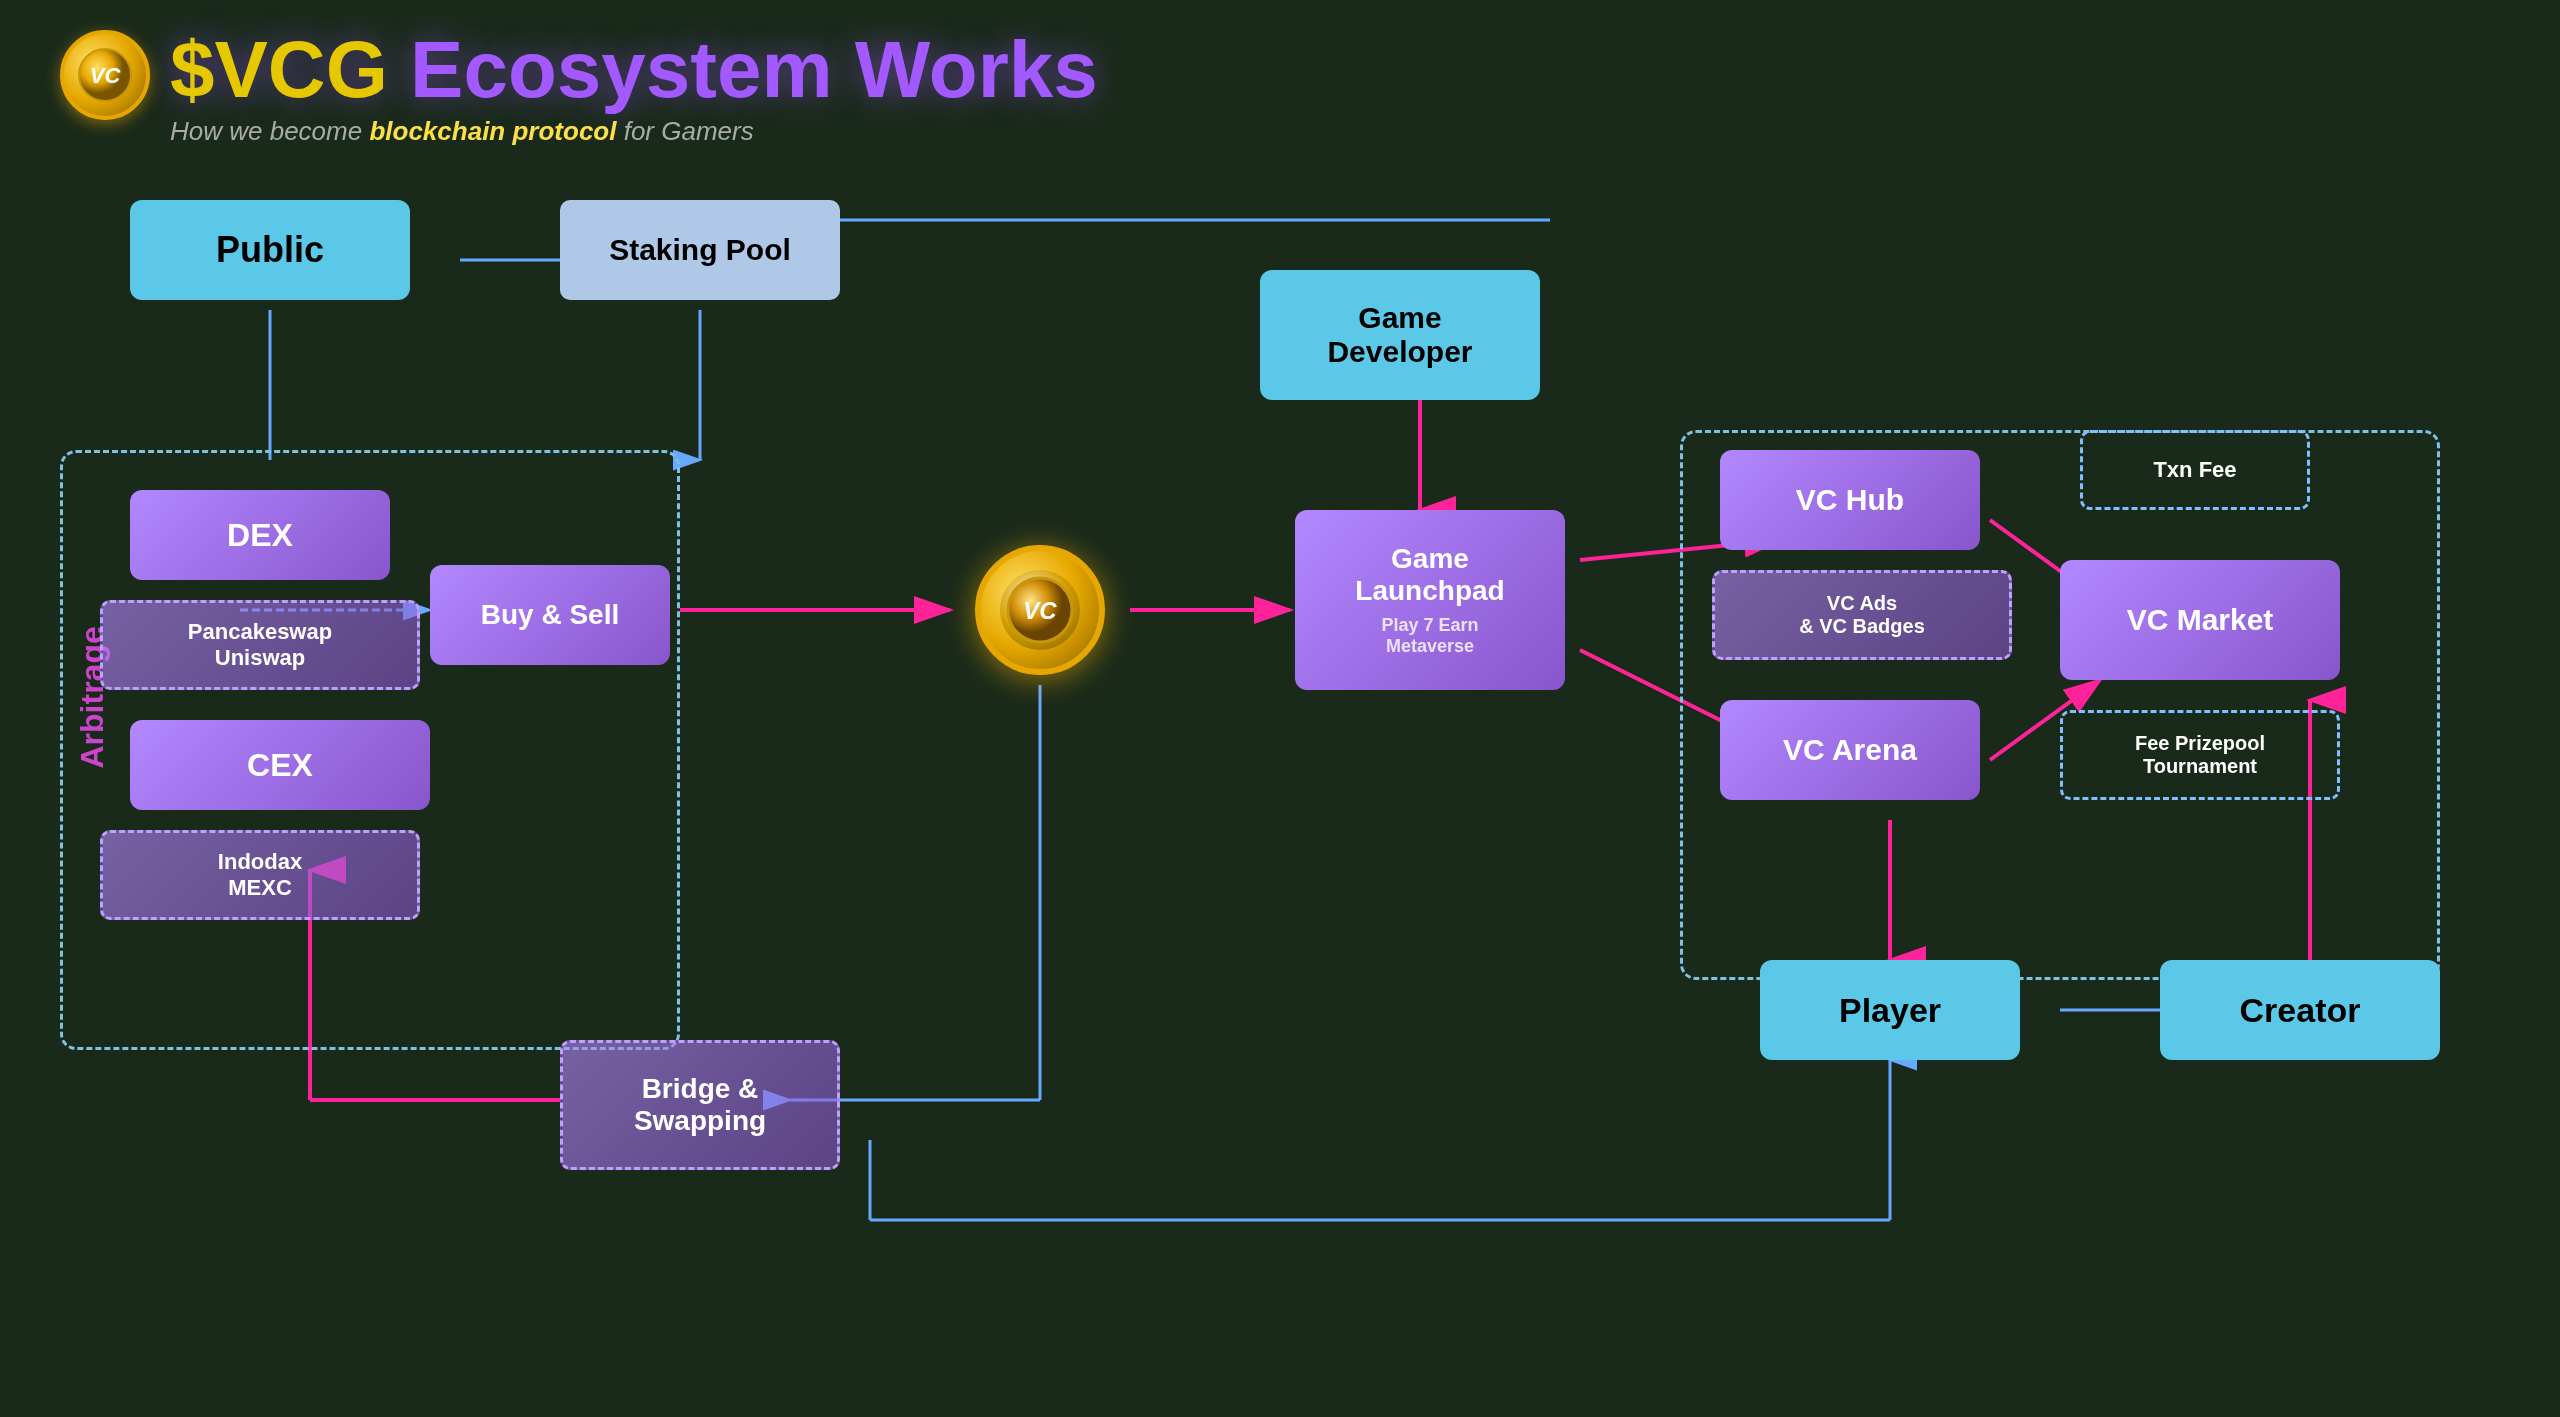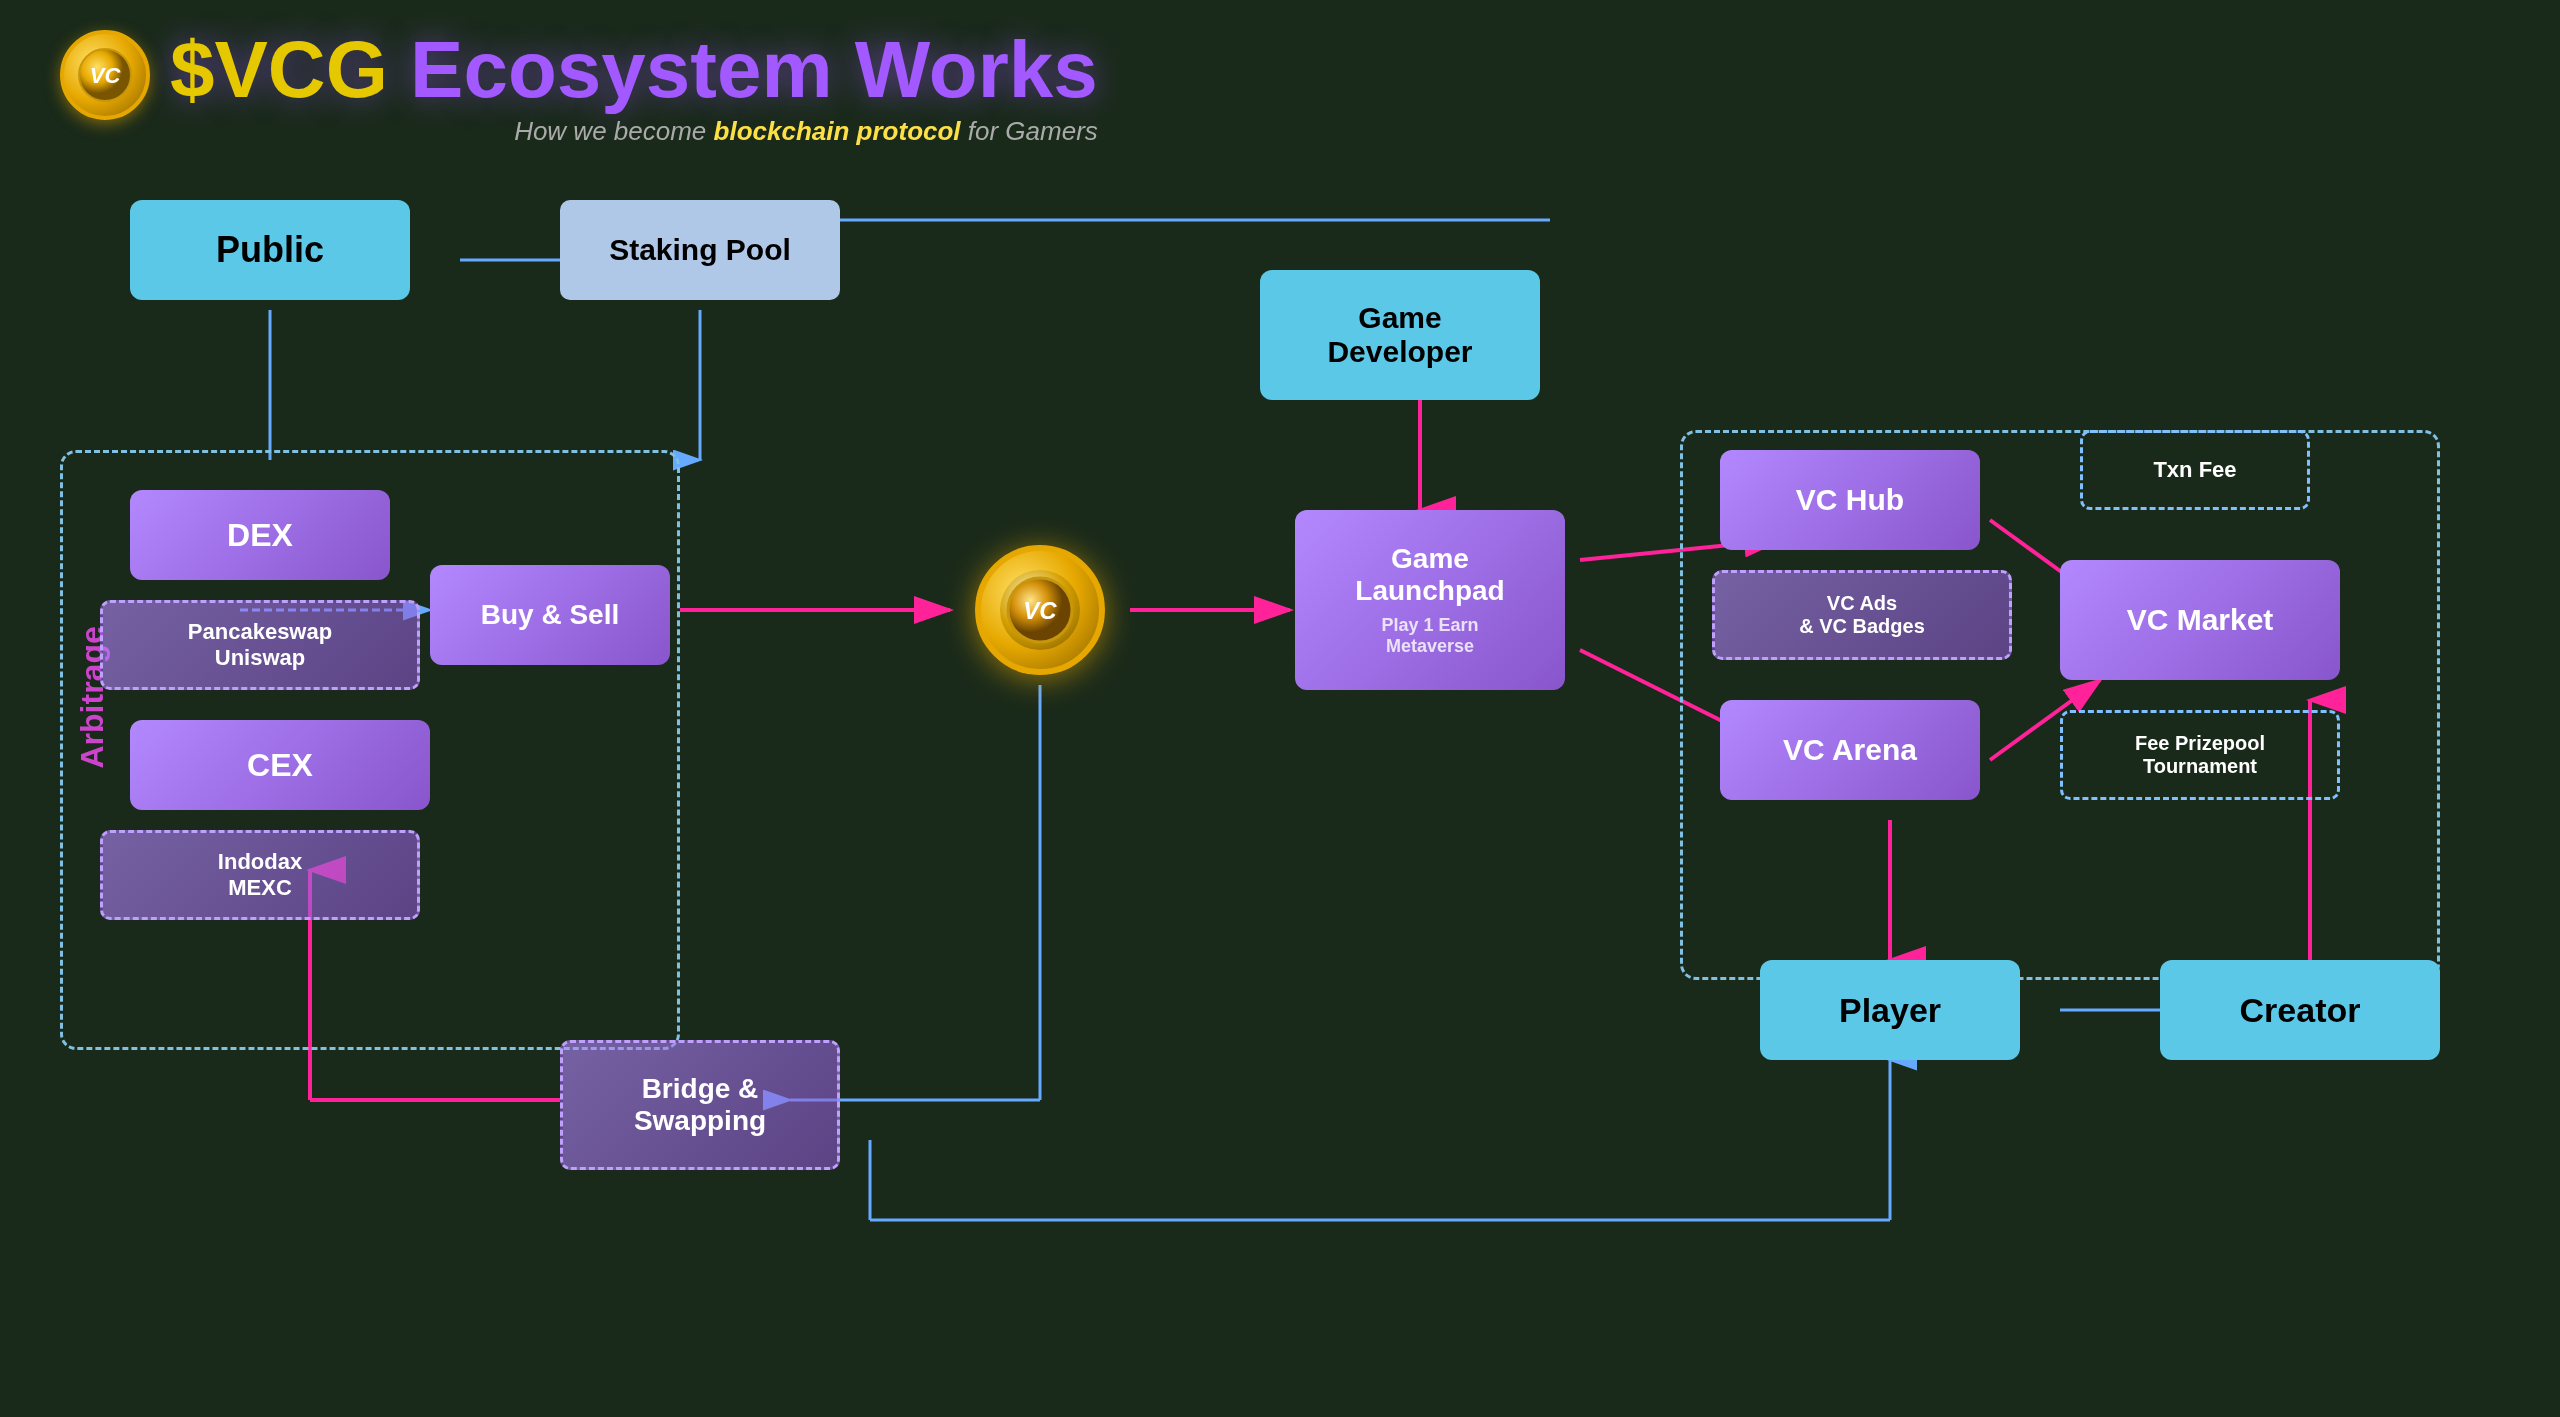--- a/index.html
+++ b/index.html
@@ -37,21 +37,21 @@
       display: flex;
       align-items: center;
       justify-content: center;
       font-size: 28px;
       font-weight: bold;
       color: #fff;
       flex-shrink: 0;
       box-shadow: 0 4px 15px rgba(230,168,0,0.5);
     }
 
-    .header-text { display: flex; flex-direction: column; text-align: right; }
+    .header-text { display: flex; flex-direction: column; }
 
     .main-title {
       font-size: 80px;
       font-weight: 900;
       color: #a259ff;
       line-height: 1;
       text-shadow: 0 0 30px rgba(162,89,255,0.5);
     }
     .main-title .vcg { color: #e6c800; }
 
@@ -318,21 +318,21 @@
           </radialGradient>
         </defs>
         <text x="35" y="44" text-anchor="middle" font-size="24" font-weight="900" font-style="italic" fill="#fff">VC</text>
       </svg>
     </div>
   </div>
 
   <div class="box box-purple" style="left:1295px; top:510px; width:270px; height:180px; font-size:28px; flex-direction:column; gap:8px;">
     <span style="white-space:pre-line;">Game
 Launchpad</span>
-    <span style="font-size:18px; opacity:0.8; white-space:pre-line;">Play 1 Earn
+    <span style="font-size:18px; opacity:0.8; white-space:pre-line;">Play 7 Earn
 Metaverse</span>
   </div>
 
   <div class="box box-purple" style="left:1720px; top:450px; width:260px; height:100px; font-size:30px;">
     <span>VC Hub</span>
   </div>
 
   <div class="box box-dashed-purple" style="left:1700px; top:570px; width:300px; height:90px; font-size:20px;margin-left:12px;">
     <span style="white-space:pre-line; text-align:center;">VC Ads
 &amp; VC Badges</span>

